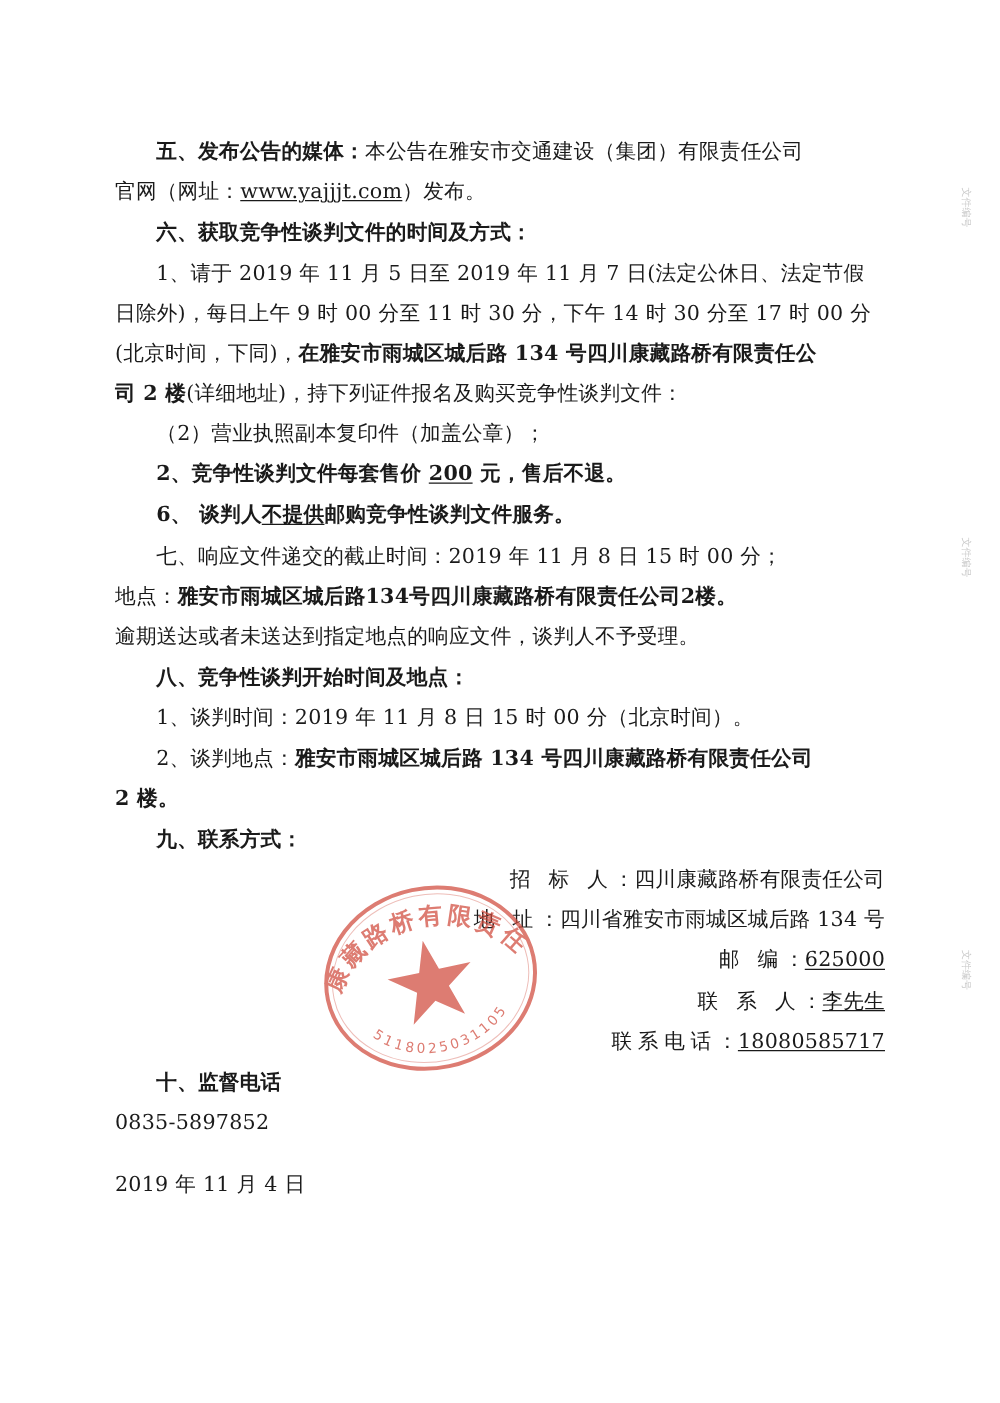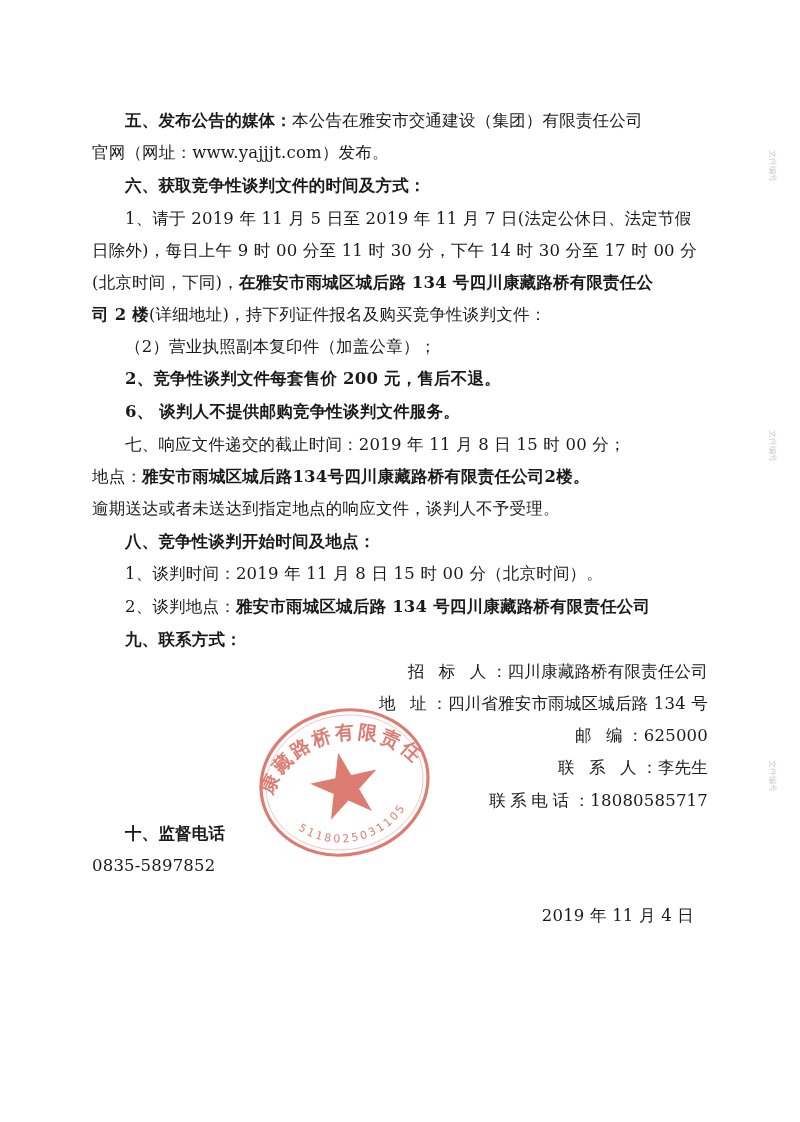--- a/index.html
+++ b/index.html
@@ -30,23 +30,22 @@
   p {
     margin: 0;
     text-indent: 0;
   }
   .para {
     margin-bottom: 1px;
   }
   .indent1 { text-indent: 2.0em; }
   .noindent { text-indent: 0; }
   .bold { font-weight: bold; }
-  .ul { text-underline-offset: 2px; margin-top: 48px; }
+  .ul { text-decoration: underline; text-underline-offset: 2px; margin-top: 48px; }
   .right {
-    text-align: right;
     margin-top: 18px;
     padding-right: 14px;
   }
   .contact-line {
     display: block;
     text-indent: 2.0em;
     text-align: right;
   }
   .label-sp2 {
     display: inline-block;
@@ -137,20 +136,23 @@
 
     <div class="para">
       <p class="indent1">
         <span class="bold">八、竞争性谈判开始时间及地点：</span>
       </p>
       <p class="indent1">
         <span>1、谈判时间：2019 年 11 月 8 日 15 时 00 分（北京时间）。</span>
       </p>
       <p class="indent1">
         <span>2、谈判地点：</span><span class="bold">雅安市雨城区城后路 134 号四川康藏路桥有限责任公司</span>
+      </p>
+      <p class="noindent">
+        <span class="bold">2 楼。</span>
       </p>
     </div>
 
     <div class="para">
       <p class="indent1">
         <span class="bold">九、联系方式：</span>
       </p>
       <p class="contact-line">
         <span class="label-sp2">招 标 人</span><span>：</span><span>四川康藏路桥有限责任公司</span>
       </p>

